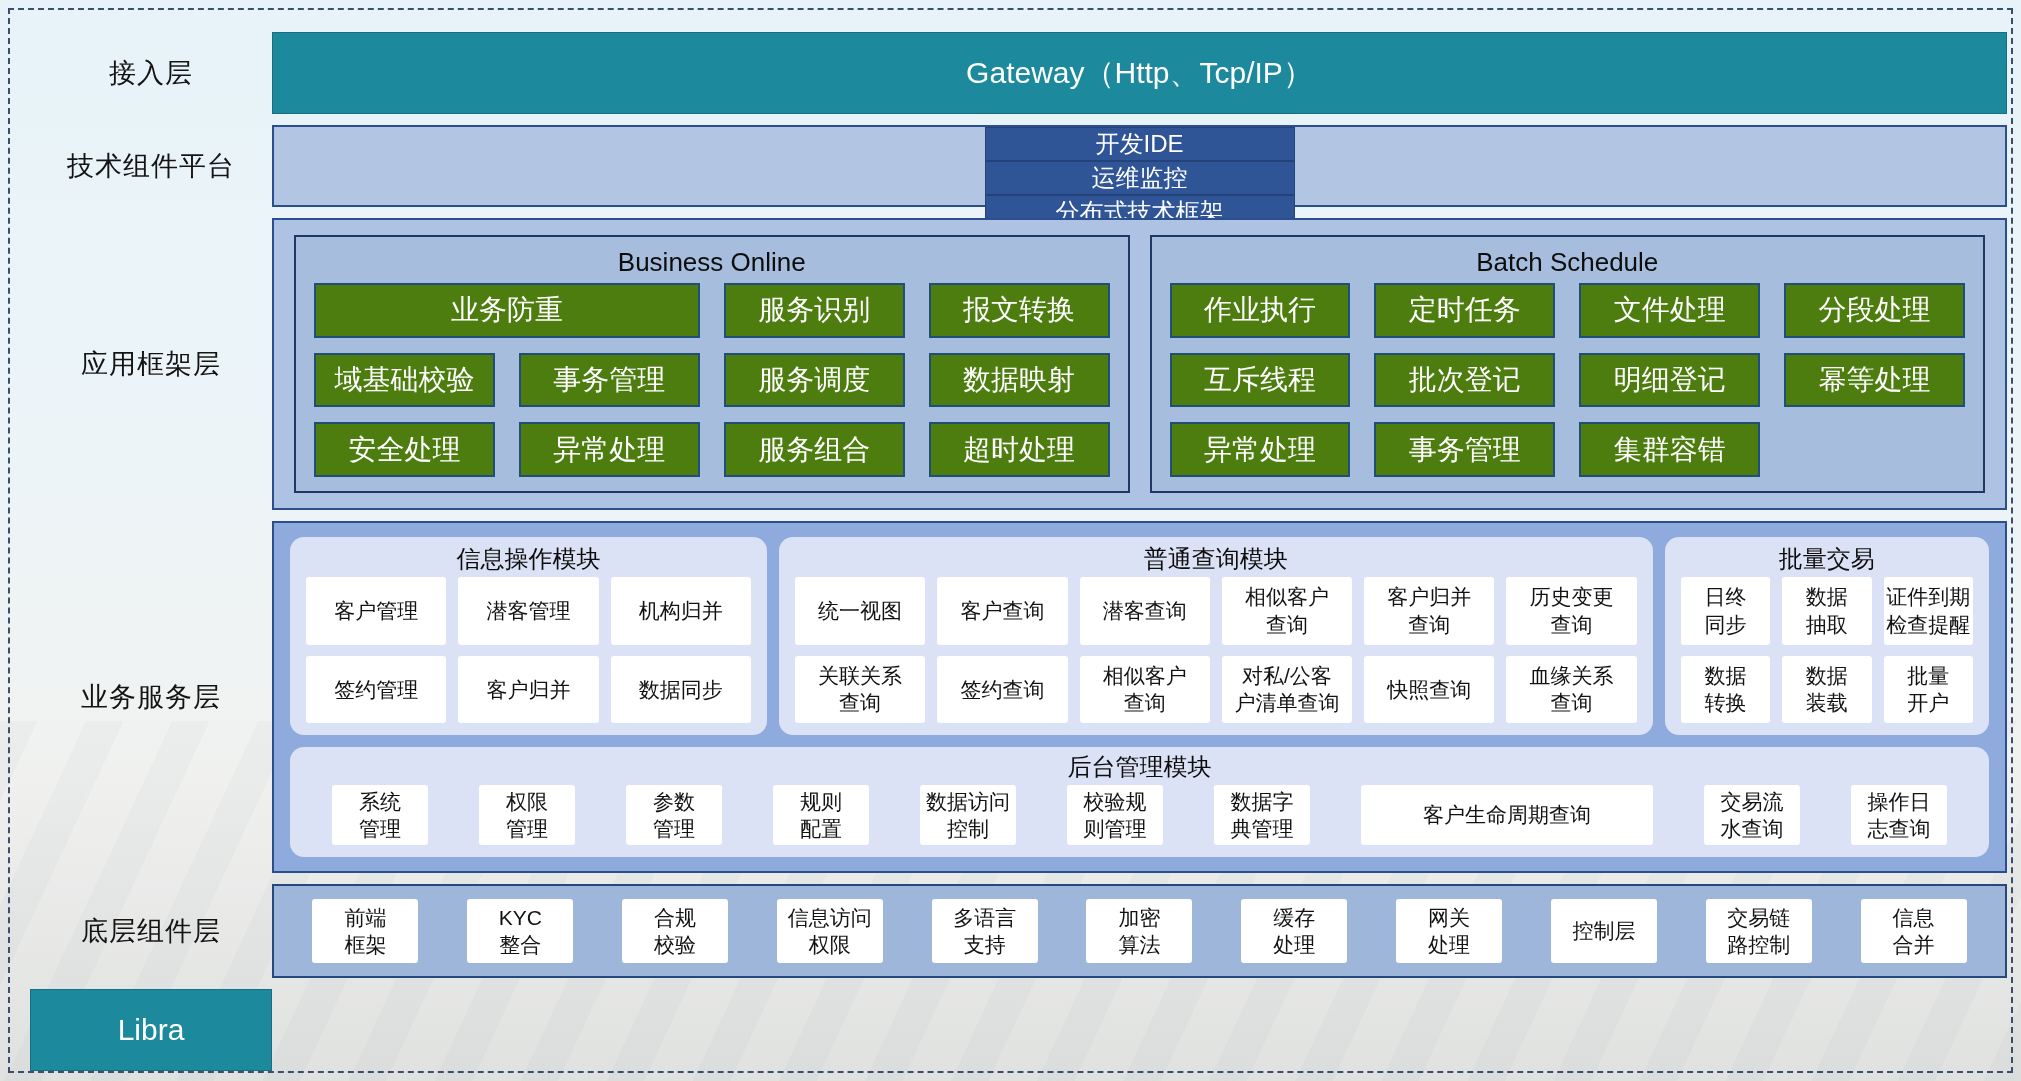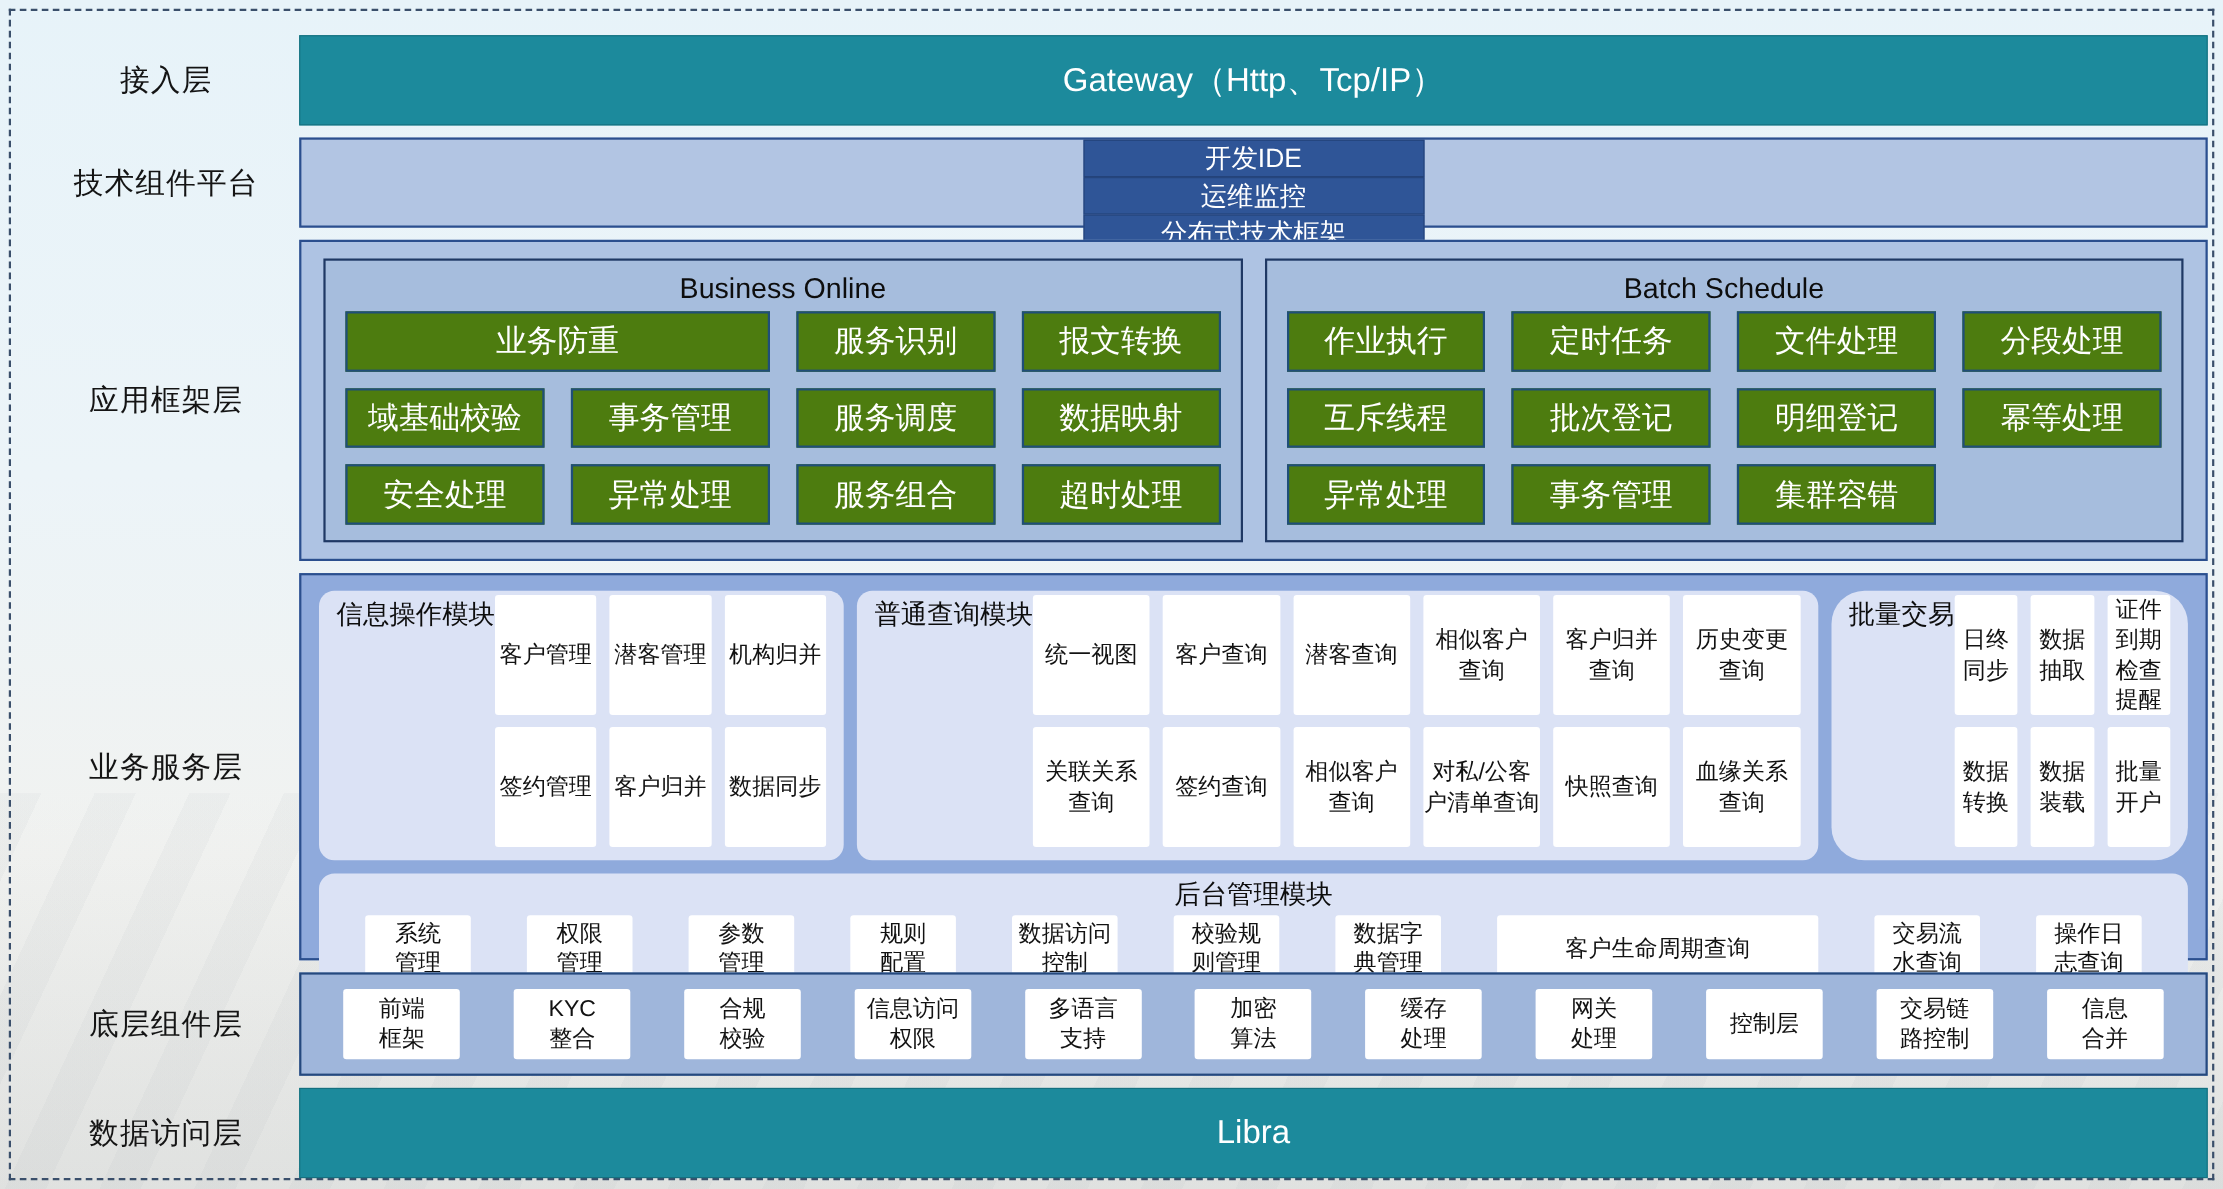--- a/index.html
+++ b/index.html
@@ -61,25 +61,25 @@
   }
   .span2 { grid-column:1 / span 2; }
 
   .service-container {
     background:#8faadc; border:2px solid #2b4f8e;
     padding:14px 16px; display:flex; flex-direction:column; gap:12px;
   }
   .service-top { display:flex; gap:12px; flex:1; }
   .module-panel {
     background:#dbe2f5; border-radius:14px; padding:4px 16px 12px;
-    display:flex; flex-direction:row;
+    display:flex; flex-direction:column;
   }
   .m-info  { flex:277 1 0; }
   .m-query { flex:524 1 0; }
-  .m-batch { flex:182 1 0;border-radius:30px; }
+  .m-batch { flex:182 1 0; }
   .module-title { text-align:center; font-size:24px; color:#0d0d0d; height:36px; line-height:36px; }
   .module-grid { flex:1; display:grid; gap:11px 12px; grid-auto-rows:1fr; }
   .cols3 { grid-template-columns:repeat(3,1fr); }
   .cols6 { grid-template-columns:repeat(6,1fr); }
   .white-btn {
     background:#ffffff; border-radius:3px; color:#121212;
     display:flex; align-items:center; justify-content:center; text-align:center;
     font-size:21px; line-height:1.3; white-space:pre-line;
   }
 
@@ -259,17 +259,16 @@
 处理</div>
       <div class="white-btn">网关
 处理</div>
       <div class="white-btn">控制层</div>
       <div class="white-btn">交易链
 路控制</div>
       <div class="white-btn">信息
 合并</div>
     </div>
 
-    <div class="row-label">数据访问层</div>
     <div class="teal-bar">Libra</div>
 
   </div>
 </div>
 
 </body></html>

